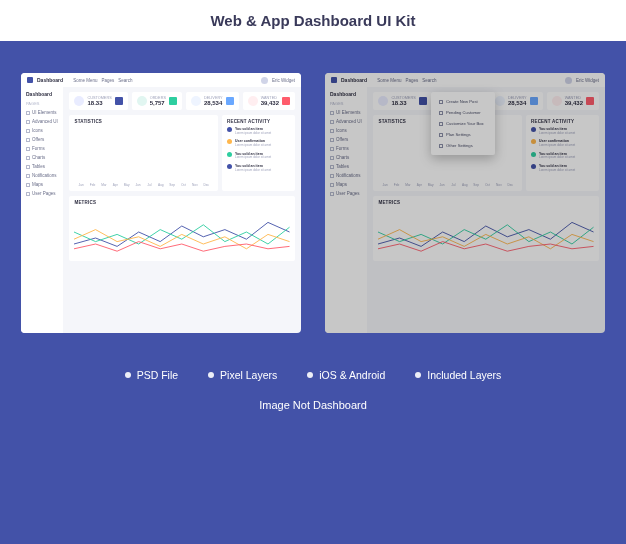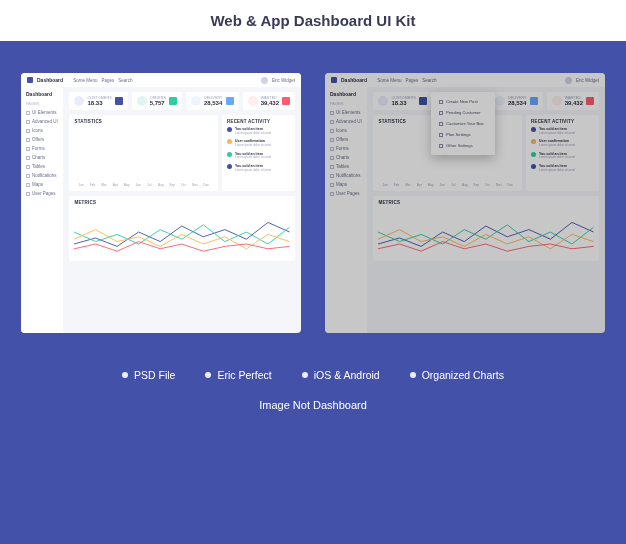--- a/index.html
+++ b/index.html
@@ -663,25 +663,25 @@
 
 </div>
 
 <div class="features-row">
   <div class="feature">
       <span class="feat-dot"></span>
       <span>PSD File</span>
     </div>
   <div class="feature">
       <span class="feat-dot"></span>
-      <span>Eric Perfect</span>
+      <span>Pixel Layers</span>
     </div>
   <div class="feature">
       <span class="feat-dot"></span>
       <span>iOS &amp; Android</span>
     </div>
   <div class="feature">
       <span class="feat-dot"></span>
-      <span>Organized Charts</span>
+      <span>Included Layers</span>
     </div>
 </div>
 
 <div class="note">Image Not Dashboard</div>
 
 </body></html>

